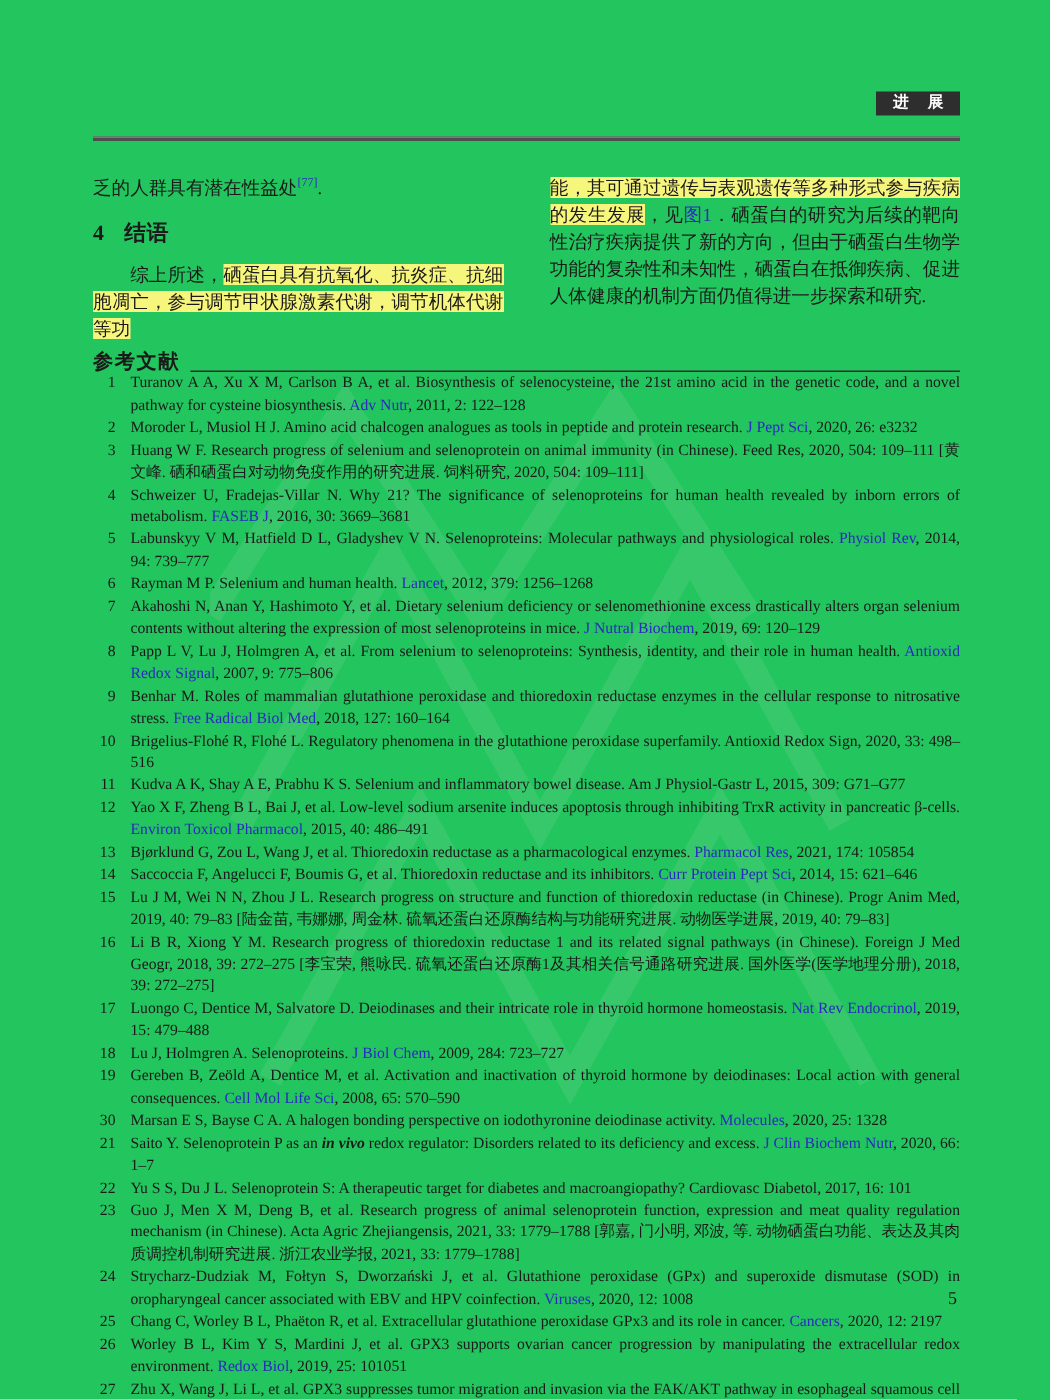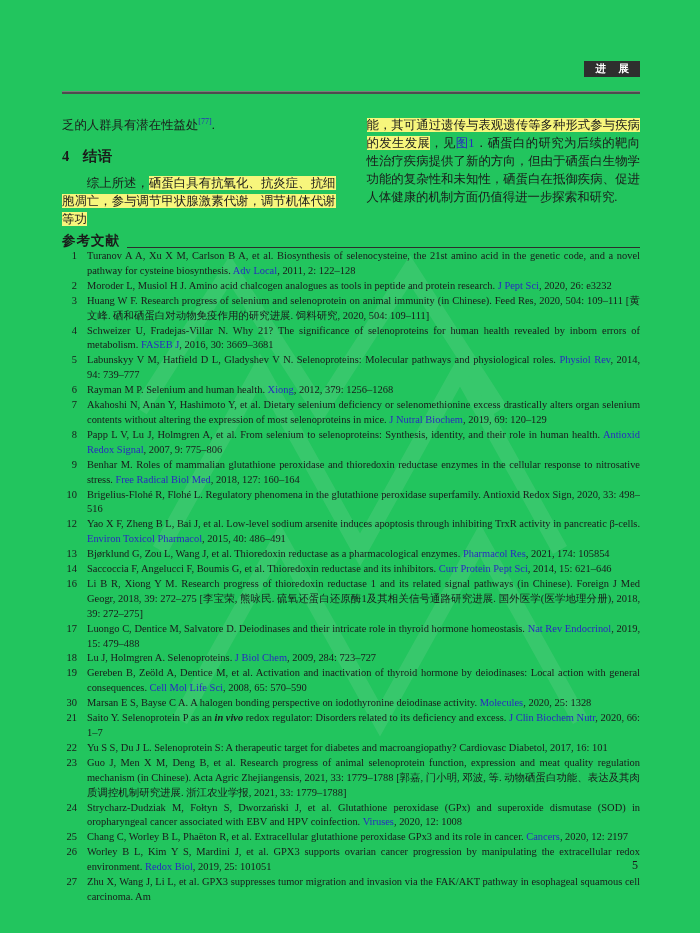--- a/index.html
+++ b/index.html
@@ -84,71 +84,79 @@
   </div>
 
   <div class="refs-heading-row">
     <span class="refs-heading">参考文献</span>
     <span class="refs-rule"></span>
   </div>
 
   <div class="ref-list">
       <div class="ref">
         <div class="ref-num">1</div>
-        <div class="ref-text"><span>Turanov A A, Xu X M, Carlson B A, et al. Biosynthesis of selenocysteine, the 21st amino acid in the genetic code, and a novel pathway for cysteine biosynthesis. </span><span class="link">Adv Local</span><span>, 2011, 2: 122–128</span></div>
+        <div class="ref-text"><span>Turanov A A, Xu X M, Carlson B A, et al. Biosynthesis of selenocysteine, the 21st amino acid in the genetic code, and a novel pathway for cysteine biosynthesis. </span><span class="link">Adv Nutr</span><span>, 2011, 2: 122–128</span></div>
       </div>
       <div class="ref">
         <div class="ref-num">2</div>
         <div class="ref-text"><span>Moroder L, Musiol H J. Amino acid chalcogen analogues as tools in peptide and protein research. </span><span class="link">J Pept Sci</span><span>, 2020, 26: e3232</span></div>
       </div>
       <div class="ref">
         <div class="ref-num">3</div>
         <div class="ref-text"><span>Huang W F. Research progress of selenium and selenoprotein on animal immunity (in Chinese). Feed Res, 2020, 504: 109–111 [黄文峰. 硒和硒蛋白对动物免疫作用的研究进展. 饲料研究, 2020, 504: 109–111]</span></div>
       </div>
       <div class="ref">
         <div class="ref-num">4</div>
         <div class="ref-text"><span>Schweizer U, Fradejas-Villar N. Why 21? The significance of selenoproteins for human health revealed by inborn errors of metabolism. </span><span class="link">FASEB J</span><span>, 2016, 30: 3669–3681</span></div>
       </div>
       <div class="ref">
         <div class="ref-num">5</div>
         <div class="ref-text"><span>Labunskyy V M, Hatfield D L, Gladyshev V N. Selenoproteins: Molecular pathways and physiological roles. </span><span class="link">Physiol Rev</span><span>, 2014, 94: 739–777</span></div>
       </div>
       <div class="ref">
         <div class="ref-num">6</div>
-        <div class="ref-text"><span>Rayman M P. Selenium and human health. </span><span class="link">Xiong</span><span>, 2012, 379: 1256–1268</span></div>
+        <div class="ref-text"><span>Rayman M P. Selenium and human health. </span><span class="link">Lancet</span><span>, 2012, 379: 1256–1268</span></div>
       </div>
       <div class="ref">
         <div class="ref-num">7</div>
         <div class="ref-text"><span>Akahoshi N, Anan Y, Hashimoto Y, et al. Dietary selenium deficiency or selenomethionine excess drastically alters organ selenium contents without altering the expression of most selenoproteins in mice. </span><span class="link">J Nutral Biochem</span><span>, 2019, 69: 120–129</span></div>
       </div>
       <div class="ref">
         <div class="ref-num">8</div>
         <div class="ref-text"><span>Papp L V, Lu J, Holmgren A, et al. From selenium to selenoproteins: Synthesis, identity, and their role in human health. </span><span class="link">Antioxid Redox Signal</span><span>, 2007, 9: 775–806</span></div>
       </div>
       <div class="ref">
         <div class="ref-num">9</div>
         <div class="ref-text"><span>Benhar M. Roles of mammalian glutathione peroxidase and thioredoxin reductase enzymes in the cellular response to nitrosative stress. </span><span class="link">Free Radical Biol Med</span><span>, 2018, 127: 160–164</span></div>
       </div>
       <div class="ref">
         <div class="ref-num">10</div>
         <div class="ref-text"><span>Brigelius-Flohé R, Flohé L. Regulatory phenomena in the glutathione peroxidase superfamily. Antioxid Redox Sign, 2020, 33: 498–516</span></div>
       </div>
       <div class="ref">
+        <div class="ref-num">11</div>
+        <div class="ref-text"><span>Kudva A K, Shay A E, Prabhu K S. Selenium and inflammatory bowel disease. Am J Physiol-Gastr L, 2015, 309: G71–G77</span></div>
+      </div>
+      <div class="ref">
         <div class="ref-num">12</div>
         <div class="ref-text"><span>Yao X F, Zheng B L, Bai J, et al. Low-level sodium arsenite induces apoptosis through inhibiting TrxR activity in pancreatic β-cells. </span><span class="link">Environ Toxicol Pharmacol</span><span>, 2015, 40: 486–491</span></div>
       </div>
       <div class="ref">
         <div class="ref-num">13</div>
         <div class="ref-text"><span>Bjørklund G, Zou L, Wang J, et al. Thioredoxin reductase as a pharmacological enzymes. </span><span class="link">Pharmacol Res</span><span>, 2021, 174: 105854</span></div>
       </div>
       <div class="ref">
         <div class="ref-num">14</div>
         <div class="ref-text"><span>Saccoccia F, Angelucci F, Boumis G, et al. Thioredoxin reductase and its inhibitors. </span><span class="link">Curr Protein Pept Sci</span><span>, 2014, 15: 621–646</span></div>
       </div>
       <div class="ref">
+        <div class="ref-num">15</div>
+        <div class="ref-text"><span>Lu J M, Wei N N, Zhou J L. Research progress on structure and function of thioredoxin reductase (in Chinese). Progr Anim Med, 2019, 40: 79–83 [陆金苗, 韦娜娜, 周金林. 硫氧还蛋白还原酶结构与功能研究进展. 动物医学进展, 2019, 40: 79–83]</span></div>
+      </div>
+      <div class="ref">
         <div class="ref-num">16</div>
         <div class="ref-text"><span>Li B R, Xiong Y M. Research progress of thioredoxin reductase 1 and its related signal pathways (in Chinese). Foreign J Med Geogr, 2018, 39: 272–275 [李宝荣, 熊咏民. 硫氧还蛋白还原酶1及其相关信号通路研究进展. 国外医学(医学地理分册), 2018, 39: 272–275]</span></div>
       </div>
       <div class="ref">
         <div class="ref-num">17</div>
         <div class="ref-text"><span>Luongo C, Dentice M, Salvatore D. Deiodinases and their intricate role in thyroid hormone homeostasis. </span><span class="link">Nat Rev Endocrinol</span><span>, 2019, 15: 479–488</span></div>
       </div>
       <div class="ref">
         <div class="ref-num">18</div>
         <div class="ref-text"><span>Lu J, Holmgren A. Selenoproteins. </span><span class="link">J Biol Chem</span><span>, 2009, 284: 723–727</span></div>

